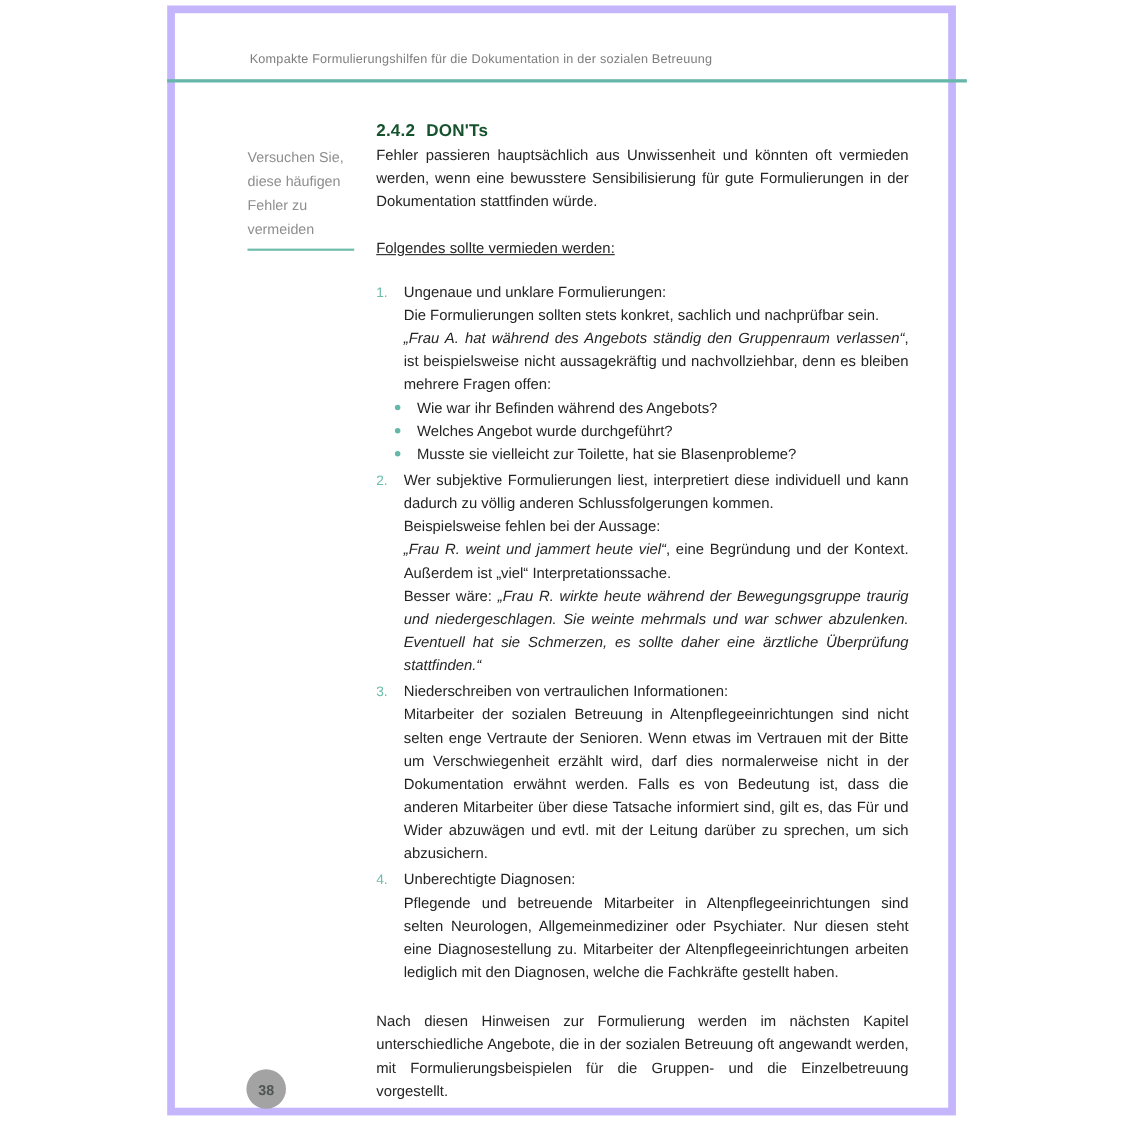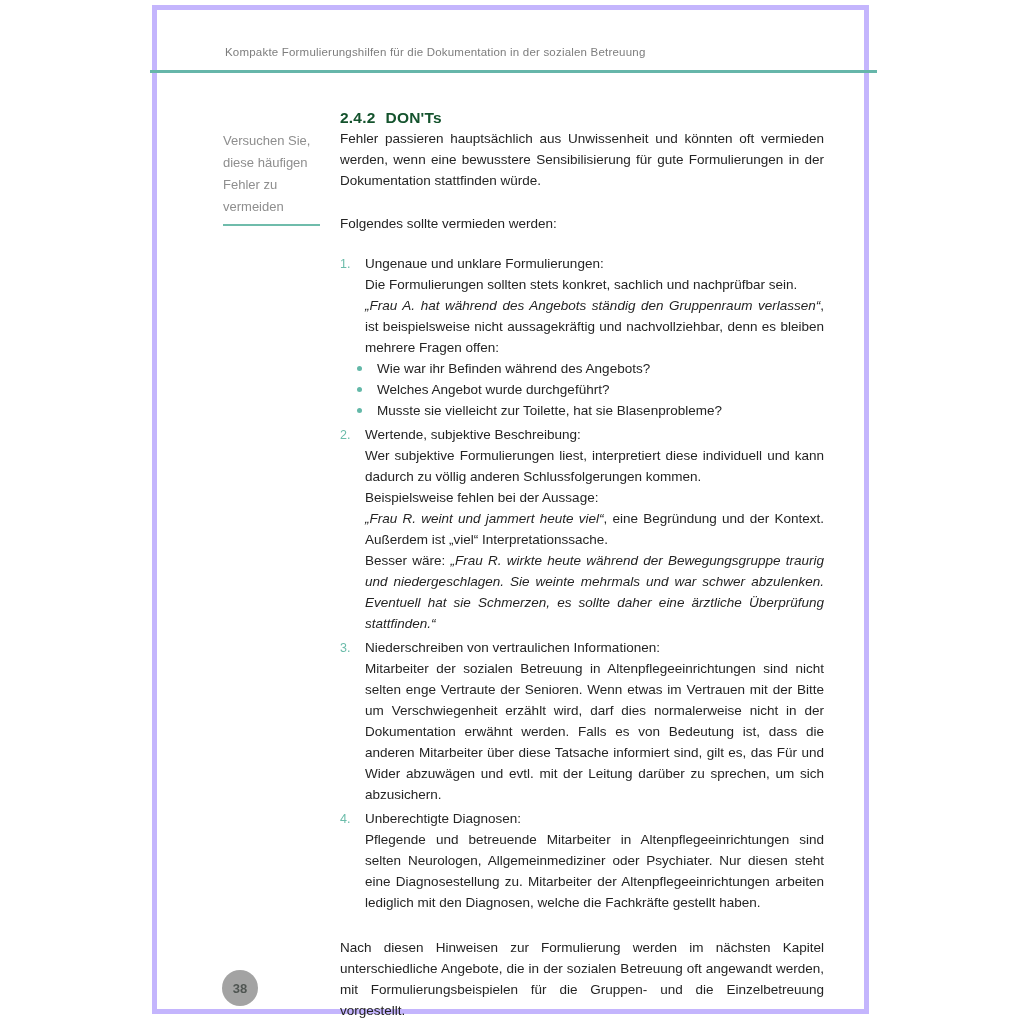--- a/index.html
+++ b/index.html
@@ -7,21 +7,21 @@
   body {
     font-family: "Liberation Sans", sans-serif;
     position: relative;
     color: #262626;
   }
   .page {
     position: absolute;
     left: 152px; top: 5px;
     width: 717px; height: 1009px;
     background: #ffffff;
-    border: 5px solid #c4b5fd;
+    border: 7px solid #c4b5fd;
   }
   .running-head {
     position: absolute;
     left: 68px; top: 36px;
     font-size: 11.5px;
     letter-spacing: 0.2px;
     color: #7d7d7d;
   }
   .rule {
     position: absolute;
@@ -54,21 +54,21 @@
   .main {
     position: absolute;
     left: 183px; top: 118px;
     width: 484px;
     font-size: 13.5px;
     line-height: 21px;
     color: #242424;
   }
   .para { text-align: justify; hyphens: auto; }
   .it { font-style: italic; }
-  .lead { margin-top: 22px; margin-bottom: 19px; text-align: left; }
+  .lead { margin-top: 22px; margin-bottom: 19px; text-align: left; text-decoration: underline; }
   .item { display: flex; margin-bottom: 3px; }
   .num {
     width: 25px; flex-shrink: 0;
     color: #6bbcaa;
     font-size: 12.5px;
     padding-top: 1px;
   }
   .item-body { flex: 1; min-width: 0; }
   .item-title { text-align: left; }
   .rich .para { text-align: justify; }
@@ -148,21 +148,20 @@
               <span class="dot"></span>
               <span class="bullet-text">Musste sie vielleicht zur Toilette, hat sie Blasenprobleme?</span>
             </div>
           </div>
         </div>
       </div>
 
       <div class="item">
         <div class="num">2.</div>
         <div class="item-body">
-          <div class="item-title">Wertende, subjektive Beschreibung:</div>
           <div class="rich">
               <div class="para"><span>Wer subjektive Formulierungen liest, interpretiert diese individuell und kann dadurch zu völlig anderen Schlussfolgerungen kommen.</span></div>
               <div class="para"><span>Beispielsweise fehlen bei der Aussage:</span></div>
               <div class="para"><span class="it">„Frau R. weint und jammert heute viel“</span><span>, eine Begründung und der Kontext. Außerdem ist „viel“ Interpretationssache.</span></div>
               <div class="para"><span>Besser wäre: </span><span class="it">„Frau R. wirkte heute während der Bewegungsgruppe traurig und niedergeschlagen. Sie weinte mehrmals und war schwer abzulenken. Eventuell hat sie Schmerzen, es sollte daher eine ärztliche Überprüfung stattfinden.“</span></div>
             </div>
         </div>
       </div>
 
       <div class="item">

